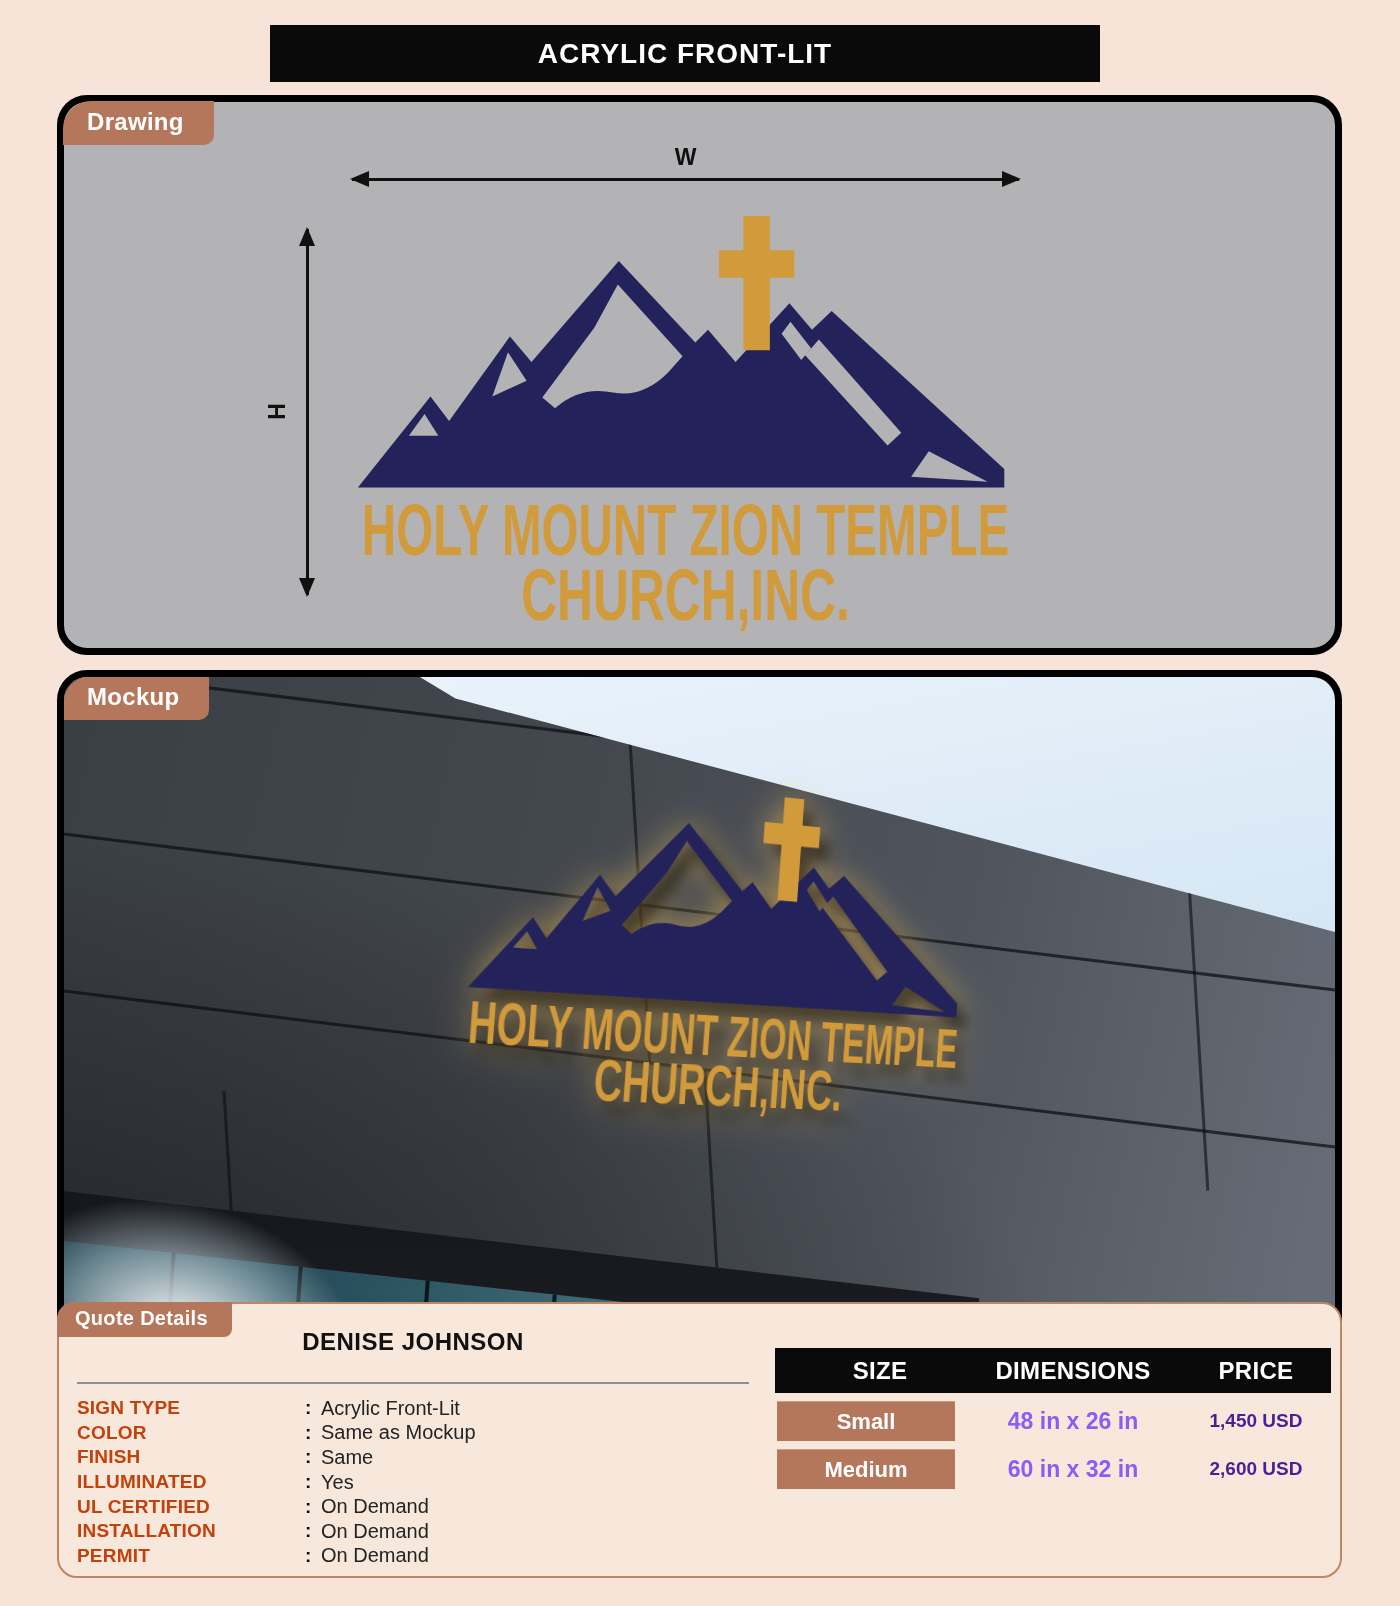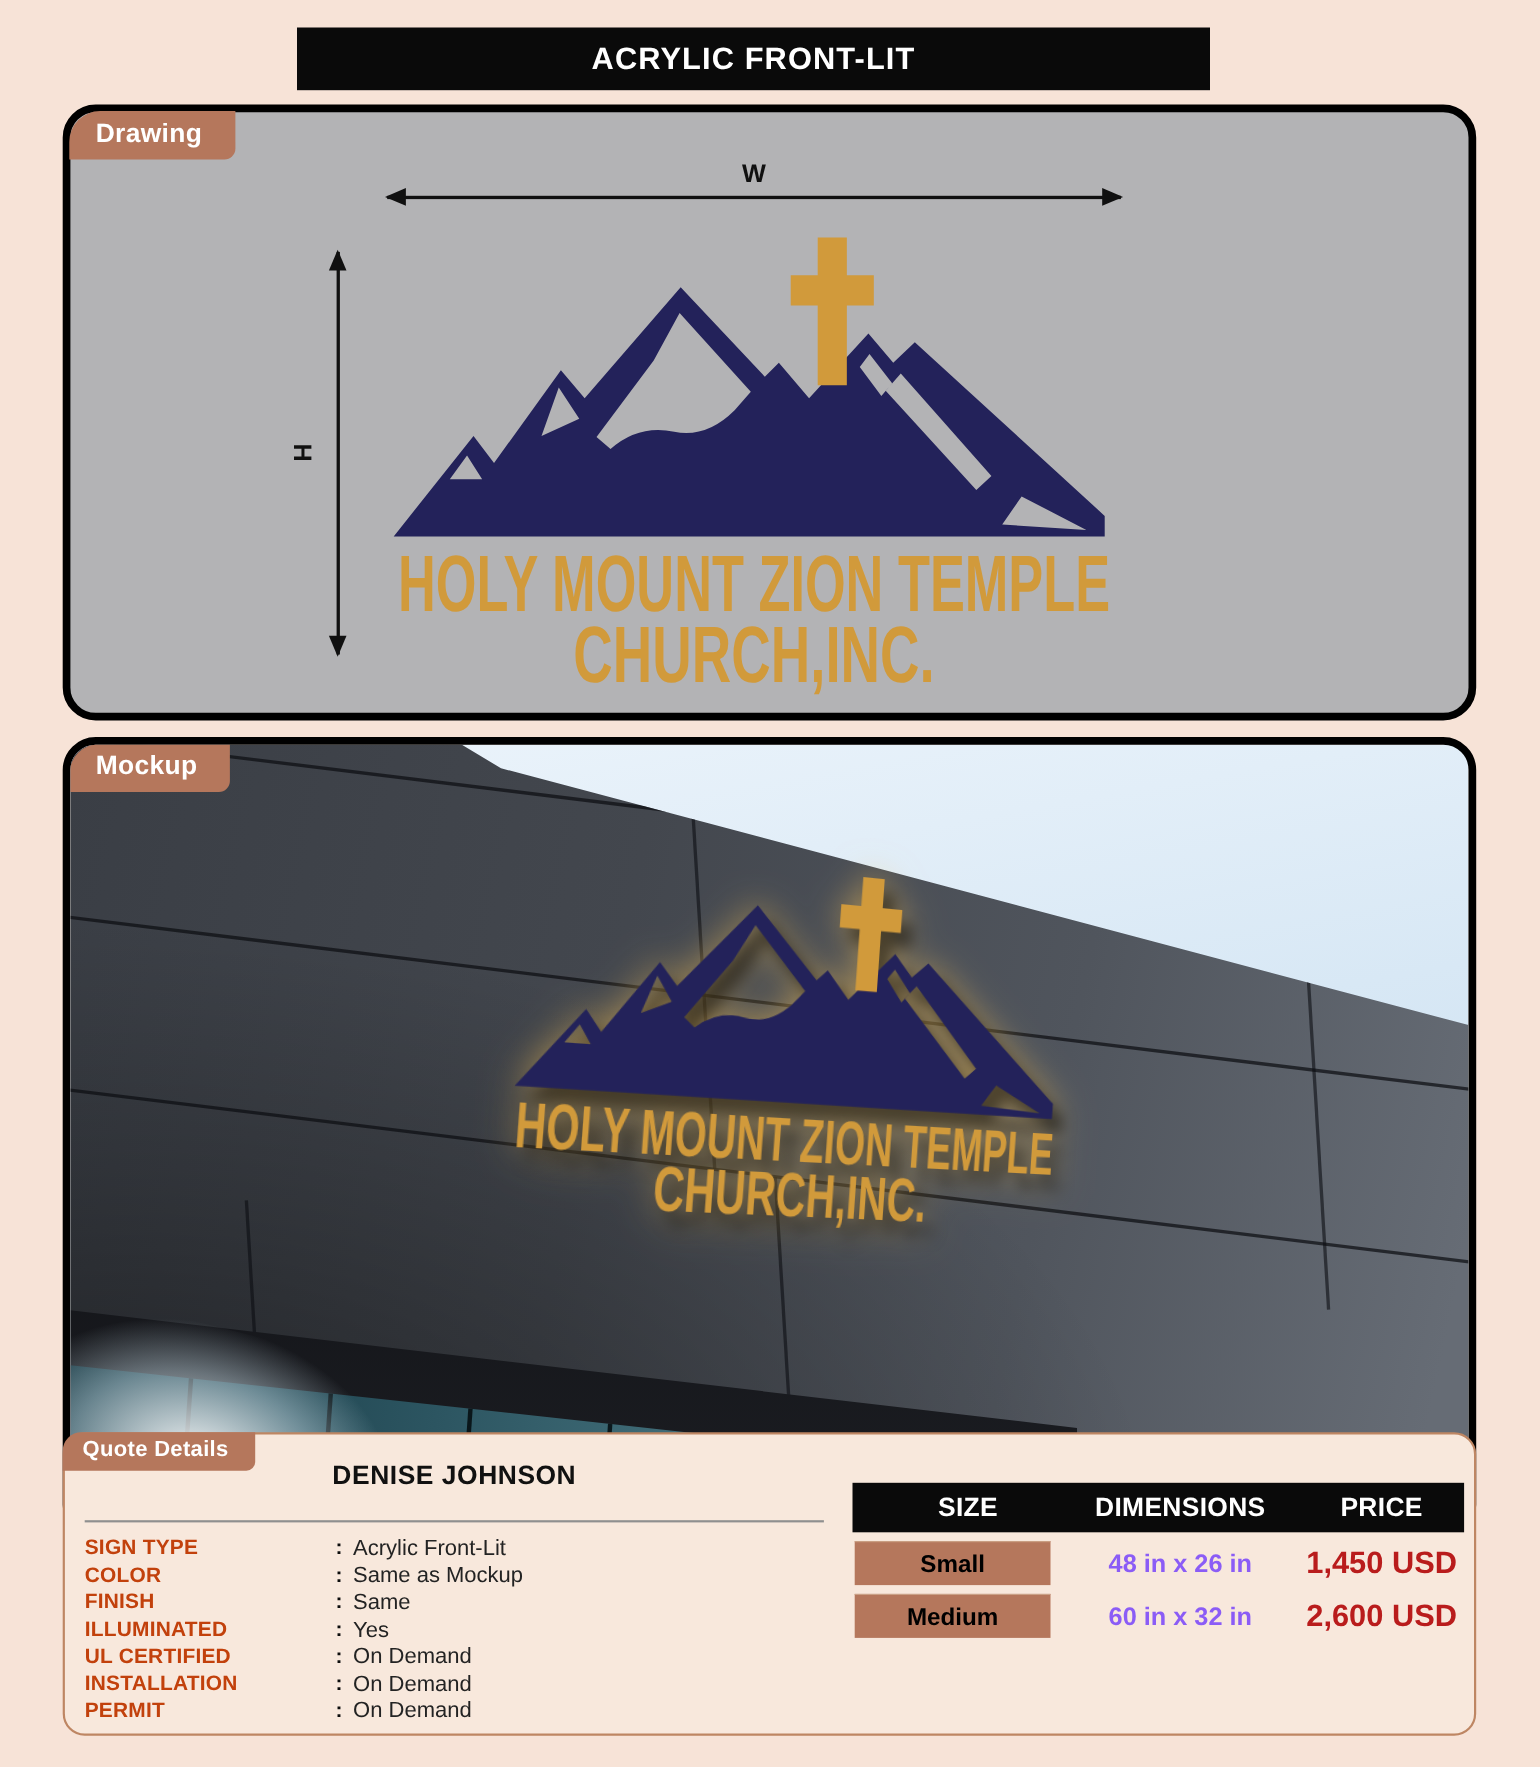--- a/index.html
+++ b/index.html
@@ -68,23 +68,23 @@
   .d-label{width:228px;font-weight:bold;font-size:19px;color:#c2410c;letter-spacing:.2px;}
   .d-colon{width:16px;font-weight:bold;font-size:19px;color:#0c0c0c;}
   .d-value{font-size:20px;color:#232323;}
 
   .price-table{position:absolute;left:716px;top:44px;width:556px;}
   .pt-header{display:flex;background:#0A0A0A;height:45px;align-items:center;}
   .pt-header span{color:#fff;font-weight:bold;font-size:24px;text-align:center;letter-spacing:.3px;}
   .pt-h-size{width:190px;padding-left:20px;} .pt-h-dim{width:216px;} .pt-h-price{width:150px;}
   .pt-row{display:flex;align-items:center;height:40px;margin-top:8px;}
   .pt-size{width:178px;margin-left:2px;margin-right:10px;height:40px;line-height:40px;background:#B5775C;
-    color:#000000;font-weight:bold;font-size:22px;text-align:center;border-top:1px solid #caa186;}
+    color:#ffffff;font-weight:bold;font-size:22px;text-align:center;border-top:1px solid #caa186;}
   .pt-dim{width:216px;text-align:center;font-weight:bold;font-size:23px;color:#8b5cf6;}
-  .pt-price{width:150px;text-align:center;font-weight:bold;font-size:28px;color:#b91c1c;}
+  .pt-price{width:150px;text-align:center;font-weight:bold;font-size:19px;color:#4c1d95;}
 
   .logo-text{font-family:"Liberation Sans",sans-serif;font-weight:bold;}
 </style>
 </head>
 <body>
 
 <div class="page">
 
   <div class="title-bar">
     <span>ACRYLIC FRONT-LIT</span>

